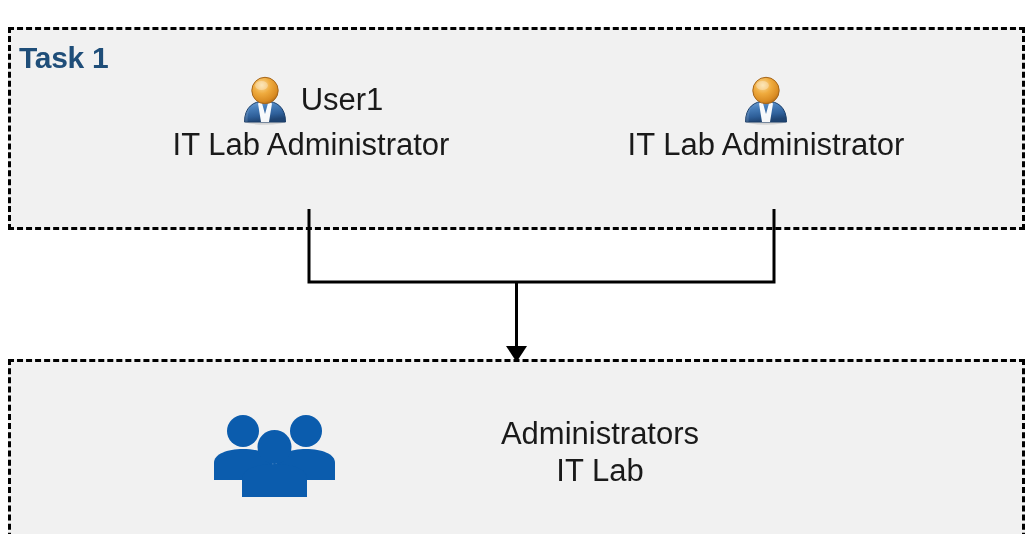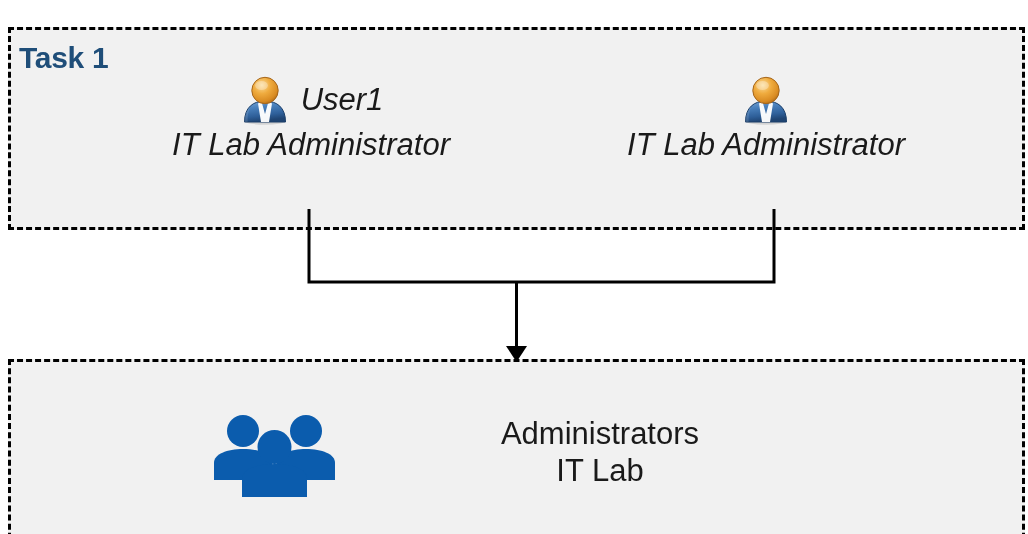--- a/index.html
+++ b/index.html
@@ -54,21 +54,20 @@
   #task2-title { left: 22px; top: 42px; }
 
   
   .person-group {
     position: absolute;
     text-align: center;
     color: #1a1a1a;
     font-size: 31px;
     line-height: 1.16;
     white-space: nowrap;
-    font-style: italic;
   }
   #person-user1 { left: 126px; top: 50px; width: 370px; }
   #person-guest { left: 566px; top: 50px; width: 400px; }
 
   .person-row {
     display: flex;
     align-items: center;
     justify-content: center;
     gap: 10px;
   }

